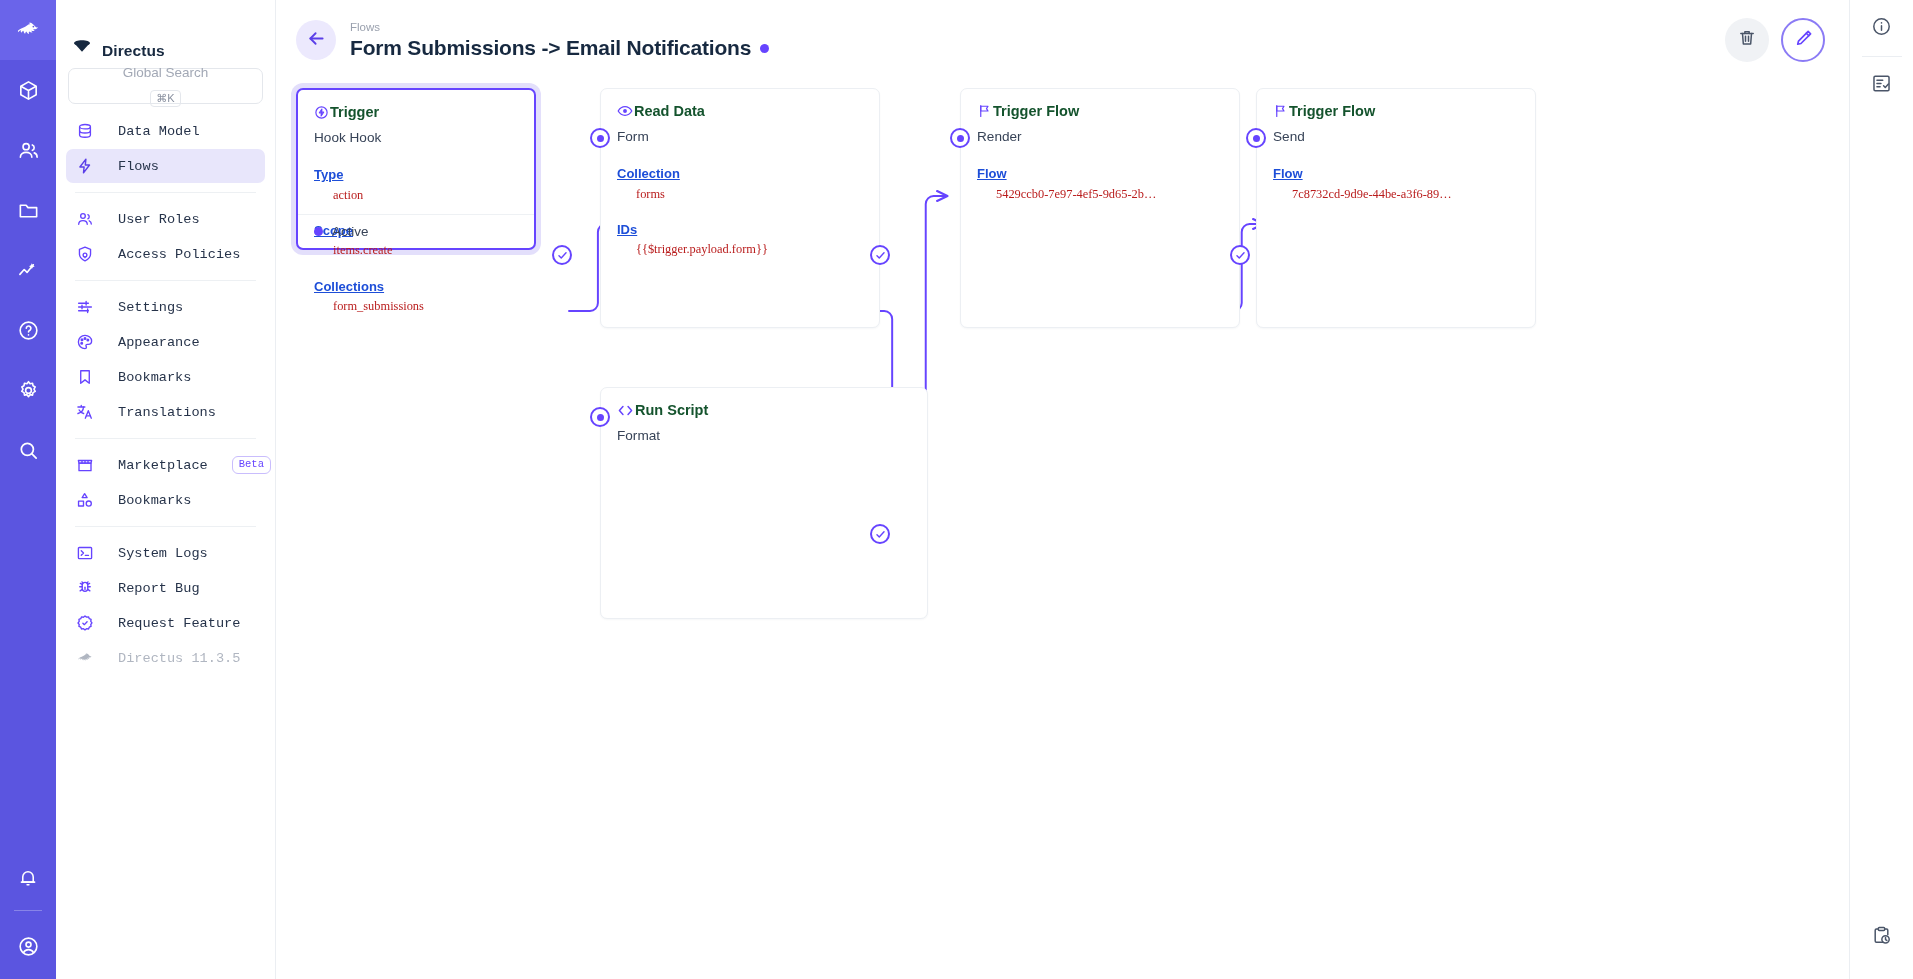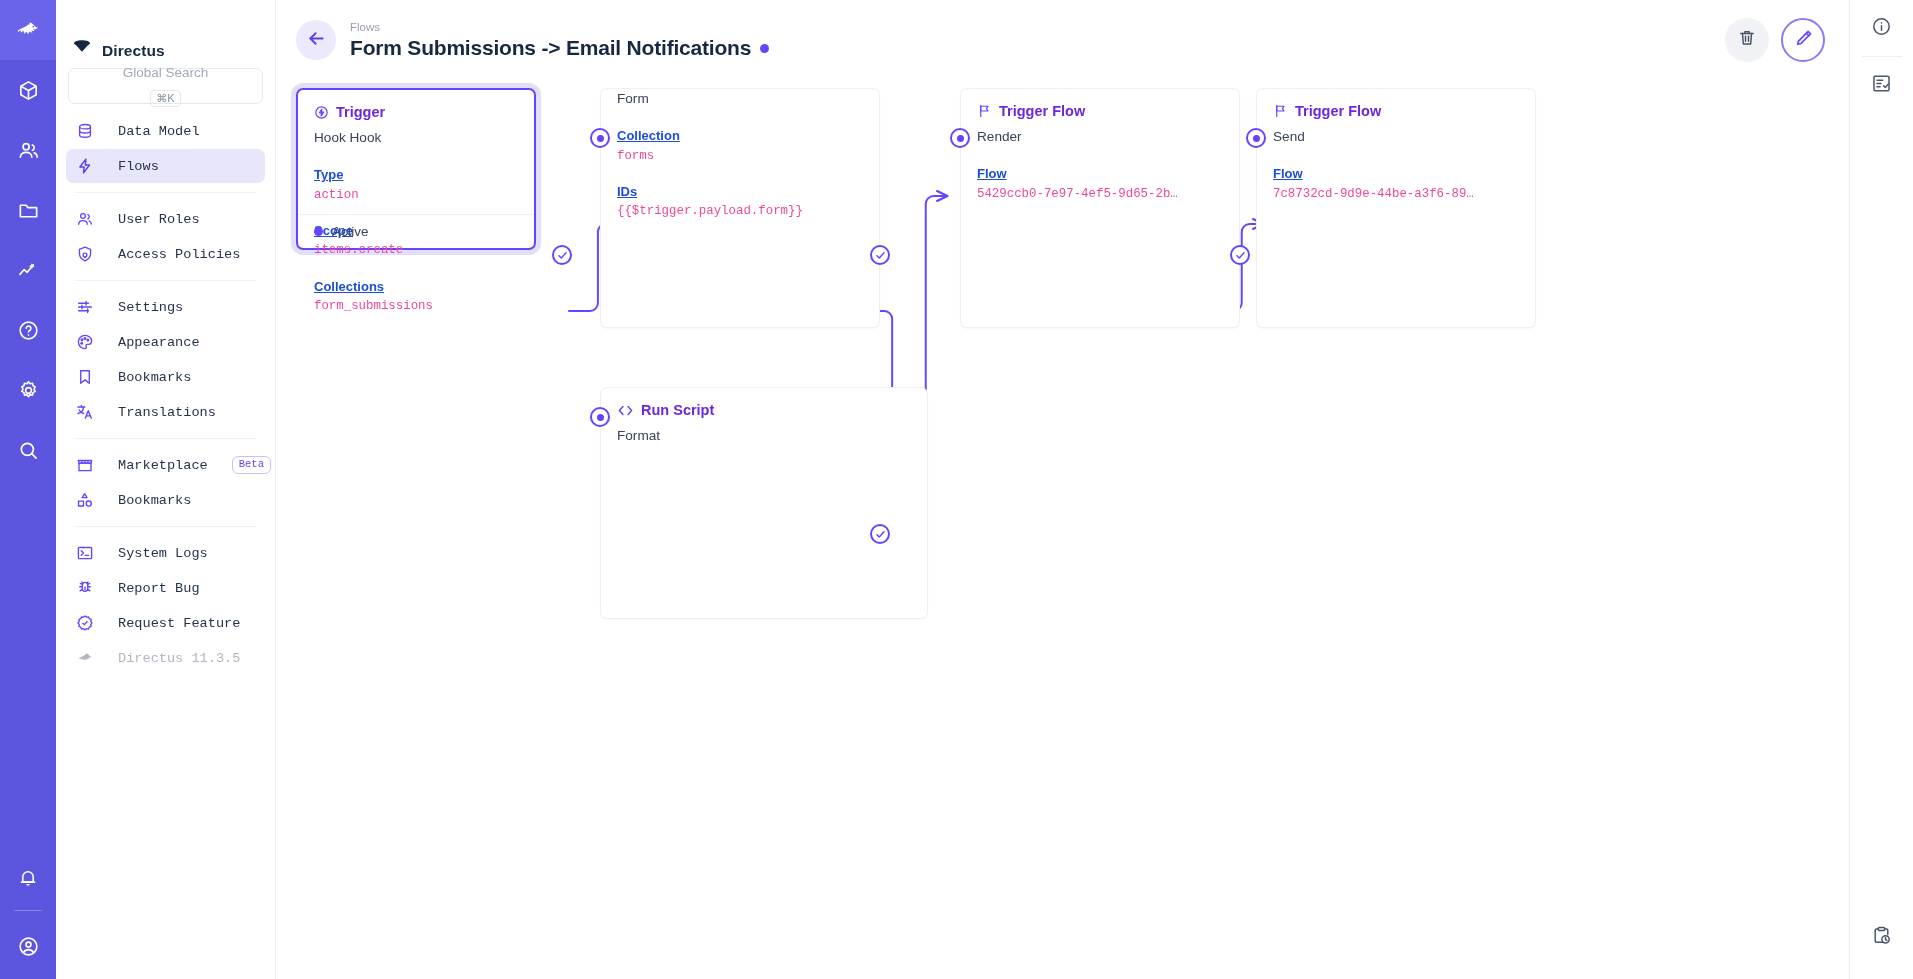--- a/index.html
+++ b/index.html
@@ -108,32 +108,32 @@
   .panel {
     position: absolute; background: #ffffff;
     border: 1px solid #eceff3; border-radius: 7px;
     box-shadow: 0 1px 2px rgba(23,41,64,0.04);
   }
   .panel.selected {
     border: 2px solid #6644ff;
     box-shadow: 0 0 0 5px #e3dffb;
   }
   .panel-head {
-    display: flex; align-items: center; gap: 7px;
+    display: flex; align-items: center; gap: 1px;
     padding: 14px 16px 8px 16px;
-    font-size: 14.5px; font-weight: 700; color: #6d28d9;
+    font-size: 14.5px; font-weight: 700; color: #14532d;
   }
   .panel-head .hico { display: flex; align-items: center; color: #6644ff; }
   .panel-body { padding: 0 16px 10px 16px; }
   .p-name { font-size: 13.6px; color: #374357; line-height: 1.5; margin-bottom: 3px; }
   .p-key { font-size: 13px; font-weight: 700; color: #1d4ed8; line-height: 1.55; margin-top: 17px; text-decoration: underline; }
   .p-val {
-    font-family: Liberation Mono, monospace;
-    font-size: 12.4px; color: #ec4899; line-height: 1.5;
-    white-space: nowrap; overflow: hidden; text-overflow: ellipsis;
+    font-family: Liberation Serif, serif;
+    font-size: 12.4px; color: #b91c1c; line-height: 1.5;
+    white-space: nowrap; overflow: hidden; text-overflow: ellipsis; margin-left: 19px;
   }
   .panel-footer {
     border-top: 1px solid #eef1f4;
     padding: 9px 16px; display: flex; align-items: center; gap: 9px;
     font-size: 13.4px; color: #374357;
   }
   .footer-dot { width: 9px; height: 9px; border-radius: 50%; background: #6644ff; }
 
   
   .port {
@@ -515,20 +515,29 @@
         </div>
       </div>
 
       <div class="port" style="left:276px; top:165px;">
         <svg width="13" height="13" viewBox="0 0 24 24" fill="none" stroke="currentColor" stroke-width="2.6" stroke-linecap="round" stroke-linejoin="round">
             <path d="M5.5 12.4l4.2 4.2 8.8-9.6"></path>
           </svg>
       </div>
 
       <div class="panel" style="left:324px; top:8px; width:280px; height:240px;">
+        <div class="panel-head">
+          <span class="hico">
+            <svg width="16" height="16" viewBox="0 0 24 24" fill="none" stroke="currentColor" stroke-width="1.9">
+                <path d="M1.8 12S5.6 5.6 12 5.6 22.2 12 22.2 12 18.4 18.4 12 18.4 1.8 12 1.8 12z"></path>
+                <circle cx="12" cy="12" r="2.9" fill="currentColor" stroke="none"></circle>
+              </svg>
+          </span>
+          <span>Read Data</span>
+        </div>
         <div class="panel-body">
           <div class="p-name">Form</div>
           <div class="p-key">Collection</div>
           <div class="p-val">forms</div>
           <div class="p-key">IDs</div>
           <div class="p-val">{{$trigger.payload.form}}</div>
         </div>
       </div>
       <div class="port" style="left:314px; top:48px;">
         <span class="dot"></span>

